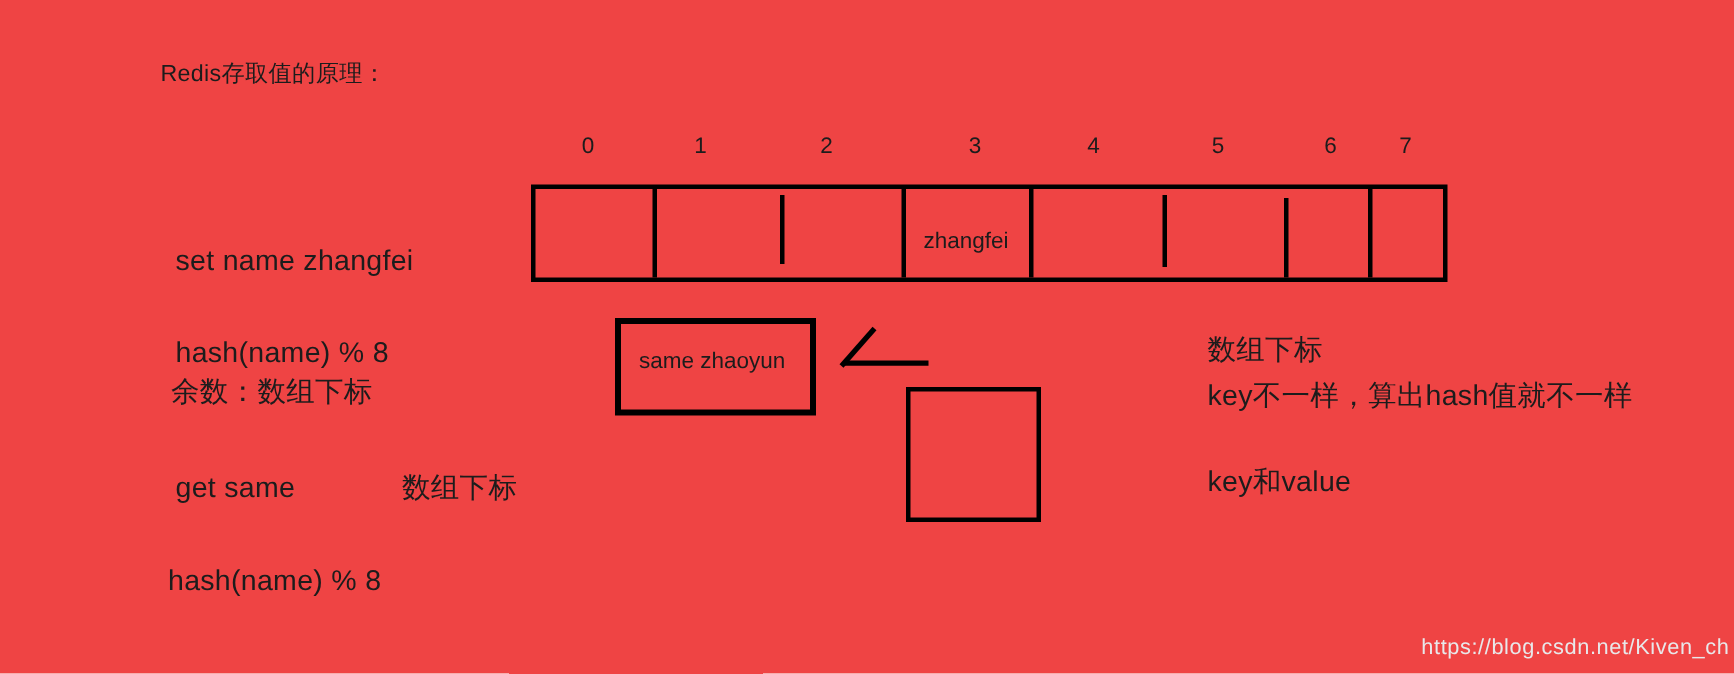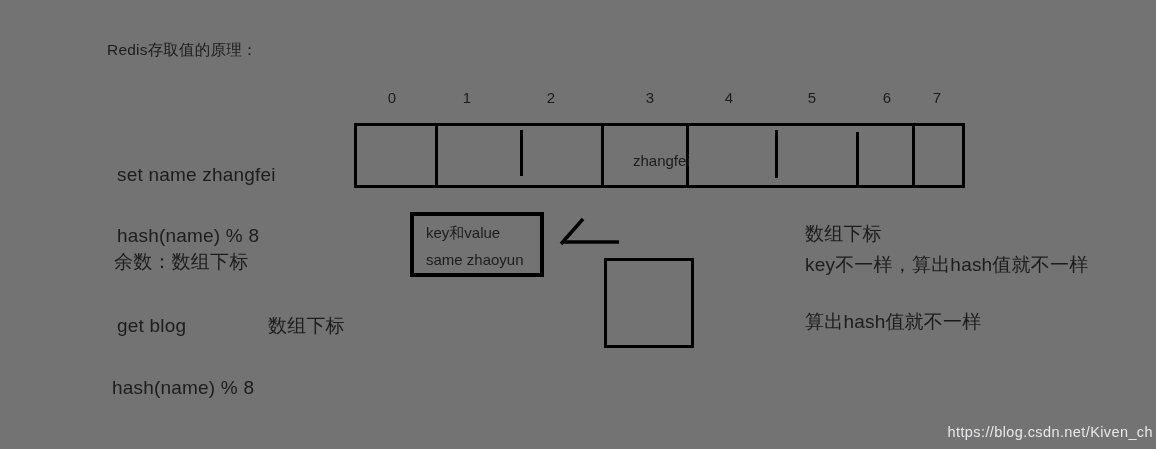--- a/index.html
+++ b/index.html
@@ -1,19 +1,19 @@
 <!DOCTYPE html>
 <html><head>
 <meta charset="utf-8">
 <style>
   html,body{margin:0;padding:0;background:#fff;}
   .canvas{
     position:relative;
     width:1156px;height:449px;
-    background:#737373;
+    background:#ef4444;
     font-family:"Liberation Sans", sans-serif;
     color:#1c1c1c;
     overflow:hidden;
   }
   .txt{
     position:absolute;
     font-size:19px;
     line-height:1.15;
     white-space:pre;
     color:#1c1c1c;
@@ -30,21 +30,21 @@
   }
   .vl{
     position:absolute;
     width:3px;
     background:#000;
   }
   .vl.full{top:0;height:59px;}
   .cell-label{
     position:absolute;
     font-size:15px;
-    margin-left:32px;
+    text-align:center;
   }
   .cell{
     position:absolute;
     border:3px solid #000;
     box-sizing:border-box;
     display:flex;align-items:center;justify-content:center;
     font-size:15px;
   }
   .kvbox{
     position:absolute;
@@ -98,35 +98,34 @@
     <div class="vl" style="left:418px;top:4px;height:48px;"></div>
     <div class="vl" style="left:499px;top:6px;height:53px;"></div>
     <div class="vl full" style="left:555px;"></div>
   </div>
 
   <div class="cell-label" style="left:601px;top:152px;width:86px;">zhangfei</div>
 
   <div class="cell" style="left:604px;top:258px;width:90px;height:90px;"></div>
 
   <div class="kvbox">
-    <div class="kv-line1">key和value</div>
     <div class="kv-line2">same zhaoyun</div>
   </div>
 
   <svg class="arrow-svg" width="72" height="42" viewBox="0 0 72 42">
     <line x1="10" y1="32" x2="66" y2="32" stroke="#000" stroke-width="3.5"></line>
     <line x1="30" y1="9" x2="8" y2="34" stroke="#000" stroke-width="3.5"></line>
   </svg>
 
   <div class="txt" style="left:117px;top:164px;">set name zhangfei</div>
   <div class="txt" style="left:117px;top:225px;">hash(name) % 8</div>
   <div class="txt" style="left:114px;top:251px;">余数：数组下标</div>
-  <div class="txt" style="left:117px;top:315px;">get blog</div>
+  <div class="txt" style="left:117px;top:315px;">get same</div>
   <div class="txt" style="left:268px;top:315px;">数组下标</div>
   <div class="txt" style="left:112px;top:377px;">hash(name) % 8</div>
 
   <div class="txt" style="left:805px;top:223px;">数组下标</div>
   <div class="txt" style="left:805px;top:254px;">key不一样，算出hash值就不一样</div>
-  <div class="txt" style="left:805px;top:311px;">算出hash值就不一样</div>
+  <div class="txt" style="left:805px;top:311px;">key和value</div>
 
   <div class="watermark">https://blog.csdn.net/Kiven_ch</div>
 
 </div>
 
 </body></html>

